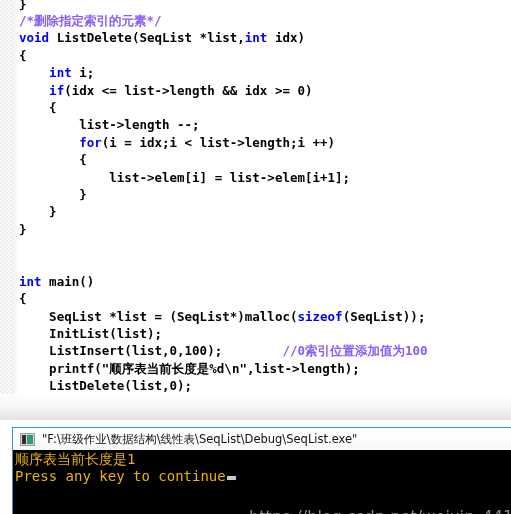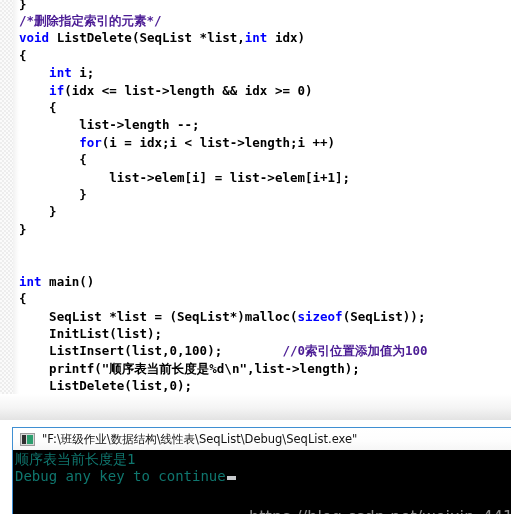--- a/index.html
+++ b/index.html
@@ -69,21 +69,21 @@
     color: #000000;
     white-space: pre;
     letter-spacing: 0px;
   }
   #code .ln {
     display: block;
     height: 17.4px;
     padding-left: 19px;
   }
   #code .kw  { color: #0000ff; text-align: right; }
-  #code .cm  { color: #4c1d95; }
+  #code .cm  { color: #8b5cf6; }
   #code .pl  { color: #000000; }
 
   
   #code .ln.first {
     height: 12px;
     line-height: 10px;
     overflow: hidden;
   }
 
   
@@ -143,21 +143,21 @@
     height: 65px;
     background: #000000;
     padding: 1px 0 0 2px;
     box-sizing: border-box;
   }
   #console-out {
     margin: 0;
     font-family: "DejaVu Sans Mono", "Liberation Mono", monospace;
     font-size: 14px;
     line-height: 16.5px;
-    color: #0f766e;
+    color: #eab308;
     white-space: pre;
   }
   #console-out .cursor {
     display: inline-block;
     width: 9px;
     height: 4px;
     background: #c6c9cc;
     vertical-align: baseline;
     margin-left: 1px;
     position: relative;
@@ -189,17 +189,17 @@
 
 <div id="console-window">
 
   <div id="console-titlebar">
     <span id="console-icon"></span>
     <span id="console-title">"F:\班级作业\数据结构\线性表\SeqList\Debug\SeqList.exe"</span>
   </div>
 
   <div id="console-body">
     <pre id="console-out"><span>顺序表当前长度是1
-</span><span>Debug any key to continue</span><span class="cursor"></span></pre>
+</span><span>Press any key to continue</span><span class="cursor"></span></pre>
     <span id="watermark">https://blog.csdn.net/weixin_44112790</span>
   </div>
 
 </div>
 
 </body></html>

